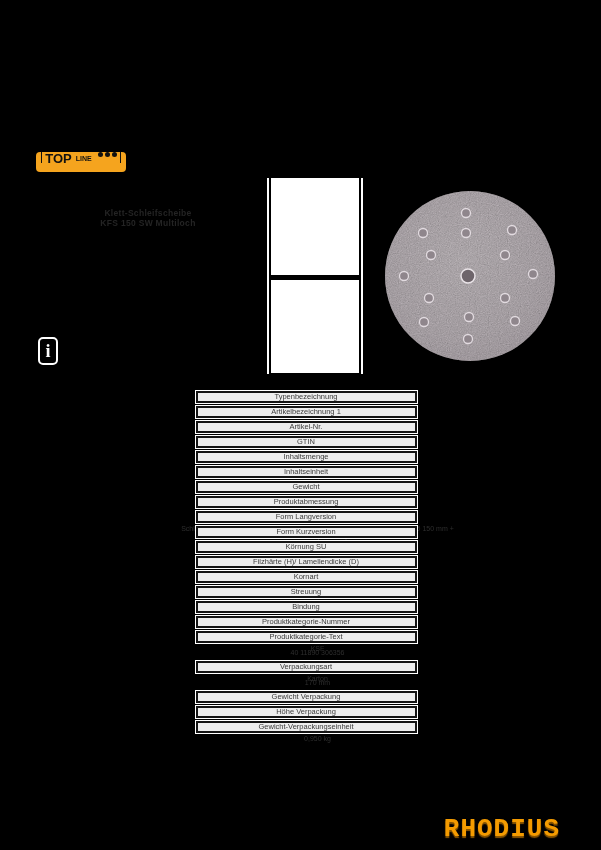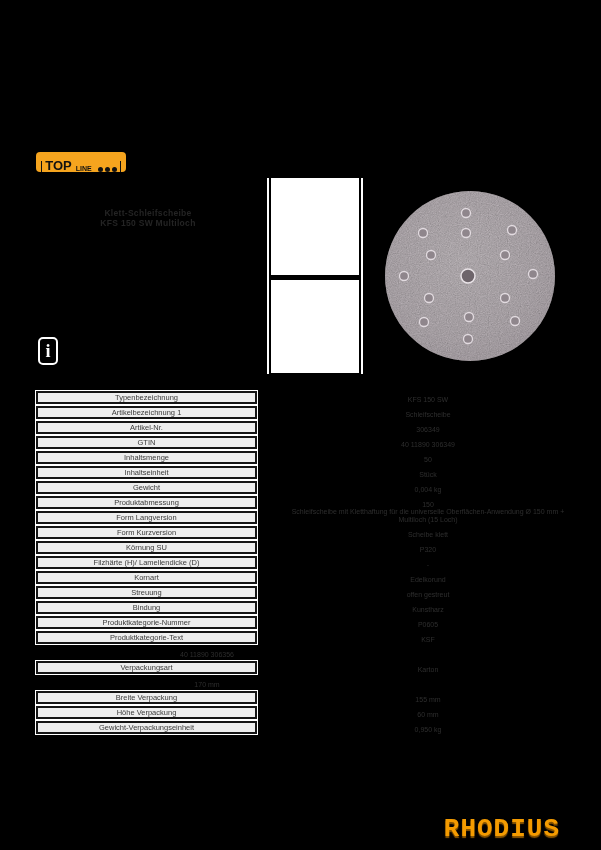--- a/index.html
+++ b/index.html
@@ -7,21 +7,21 @@
     width:601px;height:850px;
     background:#000;
     font-family:"Liberation Sans", sans-serif;
     position:relative;overflow:hidden;
   }
   .page{position:absolute;inset:0;}
 
   
   .topline{
     position:absolute;left:36px;top:152px;width:90px;height:20px;
-    border-radius:4px;display:flex;align-items:flex-end;
+    border-radius:4px;display:flex;align-items:flex-start;
     padding:0 5px;box-sizing:border-box;gap:3px;
   }
   .topline .bar{width:3px;height:11px;background:#111;}
   .topline .t-main{font-weight:bold;font-size:13px;color:#111;letter-spacing:0;line-height:1;}
   .topline .t-sub{font-weight:bold;font-size:7px;color:#111;margin-left:1px;margin-top:3px;line-height:1;}
   .topline .dots{display:flex;gap:2px;margin-left:3px;align-items:center;}
   .topline .dot{width:5px;height:5px;border-radius:50%;background:#111;}
 
   
   .product-title{
@@ -41,21 +41,21 @@
     display:flex;align-items:center;justify-content:center;
     color:#fff;font-family:"Liberation Serif", serif;
     font-weight:bold;font-size:18px;line-height:1;
   }
 
   
   .disc-wrap{position:absolute;left:384px;top:190px;width:172px;height:172px;}
 
   
   .spec-table{position:absolute;left:36px;top:391px;width:540px;}
-  .spec-row{display:flex;align-items:flex-end;margin-bottom:2px;height:13px;}
+  .spec-row{display:flex;align-items:center;margin-bottom:2px;height:13px;flex-direction:column;}
   .cell-label{
     width:221px;height:13px;box-sizing:border-box;
     background:#ededed;border:2px solid #141414;outline:1px solid #fff;
     display:flex;align-items:center;justify-content:center;
     font-size:7.5px;color:#3a3a3a;line-height:1;white-space:nowrap;
   }
   .cell-value{
     margin-left:23px;width:296px;
     text-align:center;color:#2e2e2e;
     font-size:7px;line-height:8px;padding-top:2.5px;
@@ -239,21 +239,21 @@
     <div class="spec-row">
       <div class="cell-label">Verpackungsart</div>
       <div class="cell-value">Karton</div>
     </div>
 
     <div class="spec-row">
       <div class="cell-value">170 mm</div>
     </div>
 
     <div class="spec-row">
-      <div class="cell-label">Breite Verpackung</div>
+      <div class="cell-label">Gewicht Verpackung</div>
       <div class="cell-value">155 mm</div>
     </div>
 
     <div class="spec-row">
       <div class="cell-label">Höhe Verpackung</div>
       <div class="cell-value">60 mm</div>
     </div>
 
     <div class="spec-row">
       <div class="cell-label">Gewicht-Verpackungseinheit</div>

